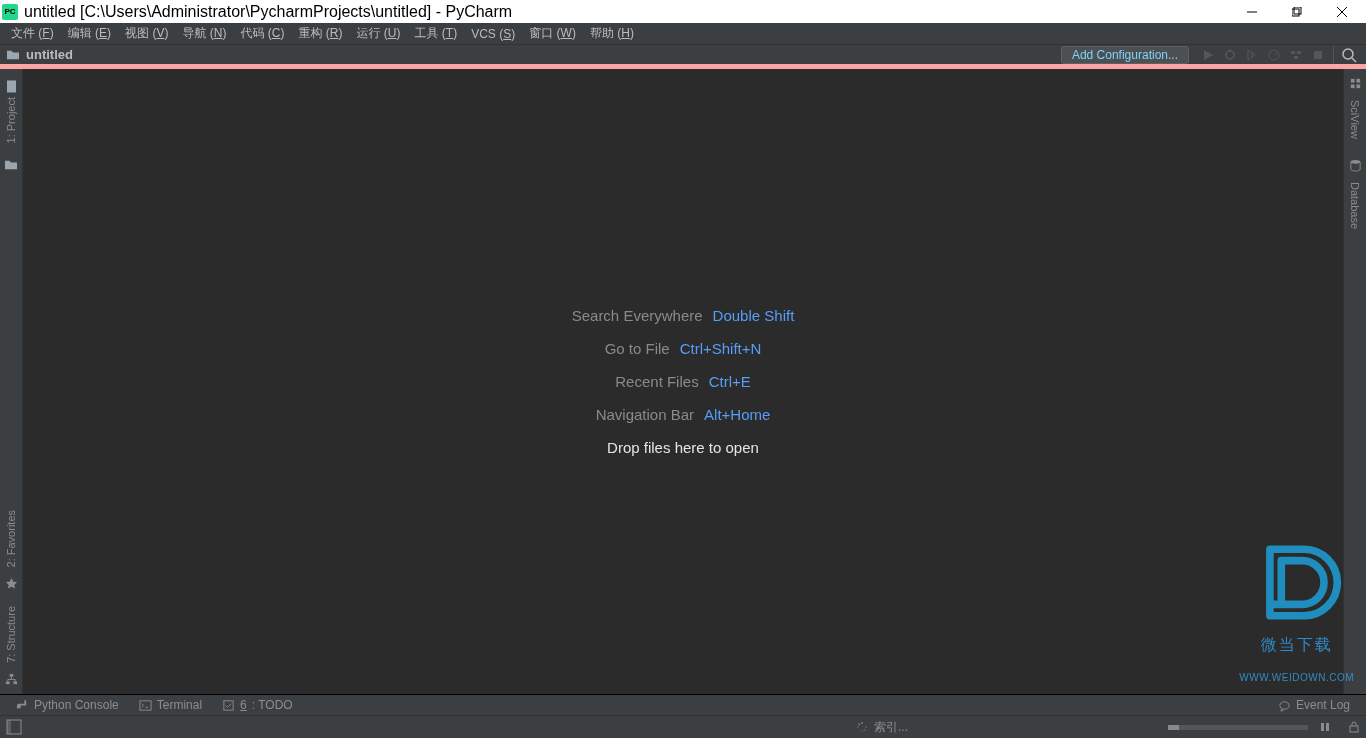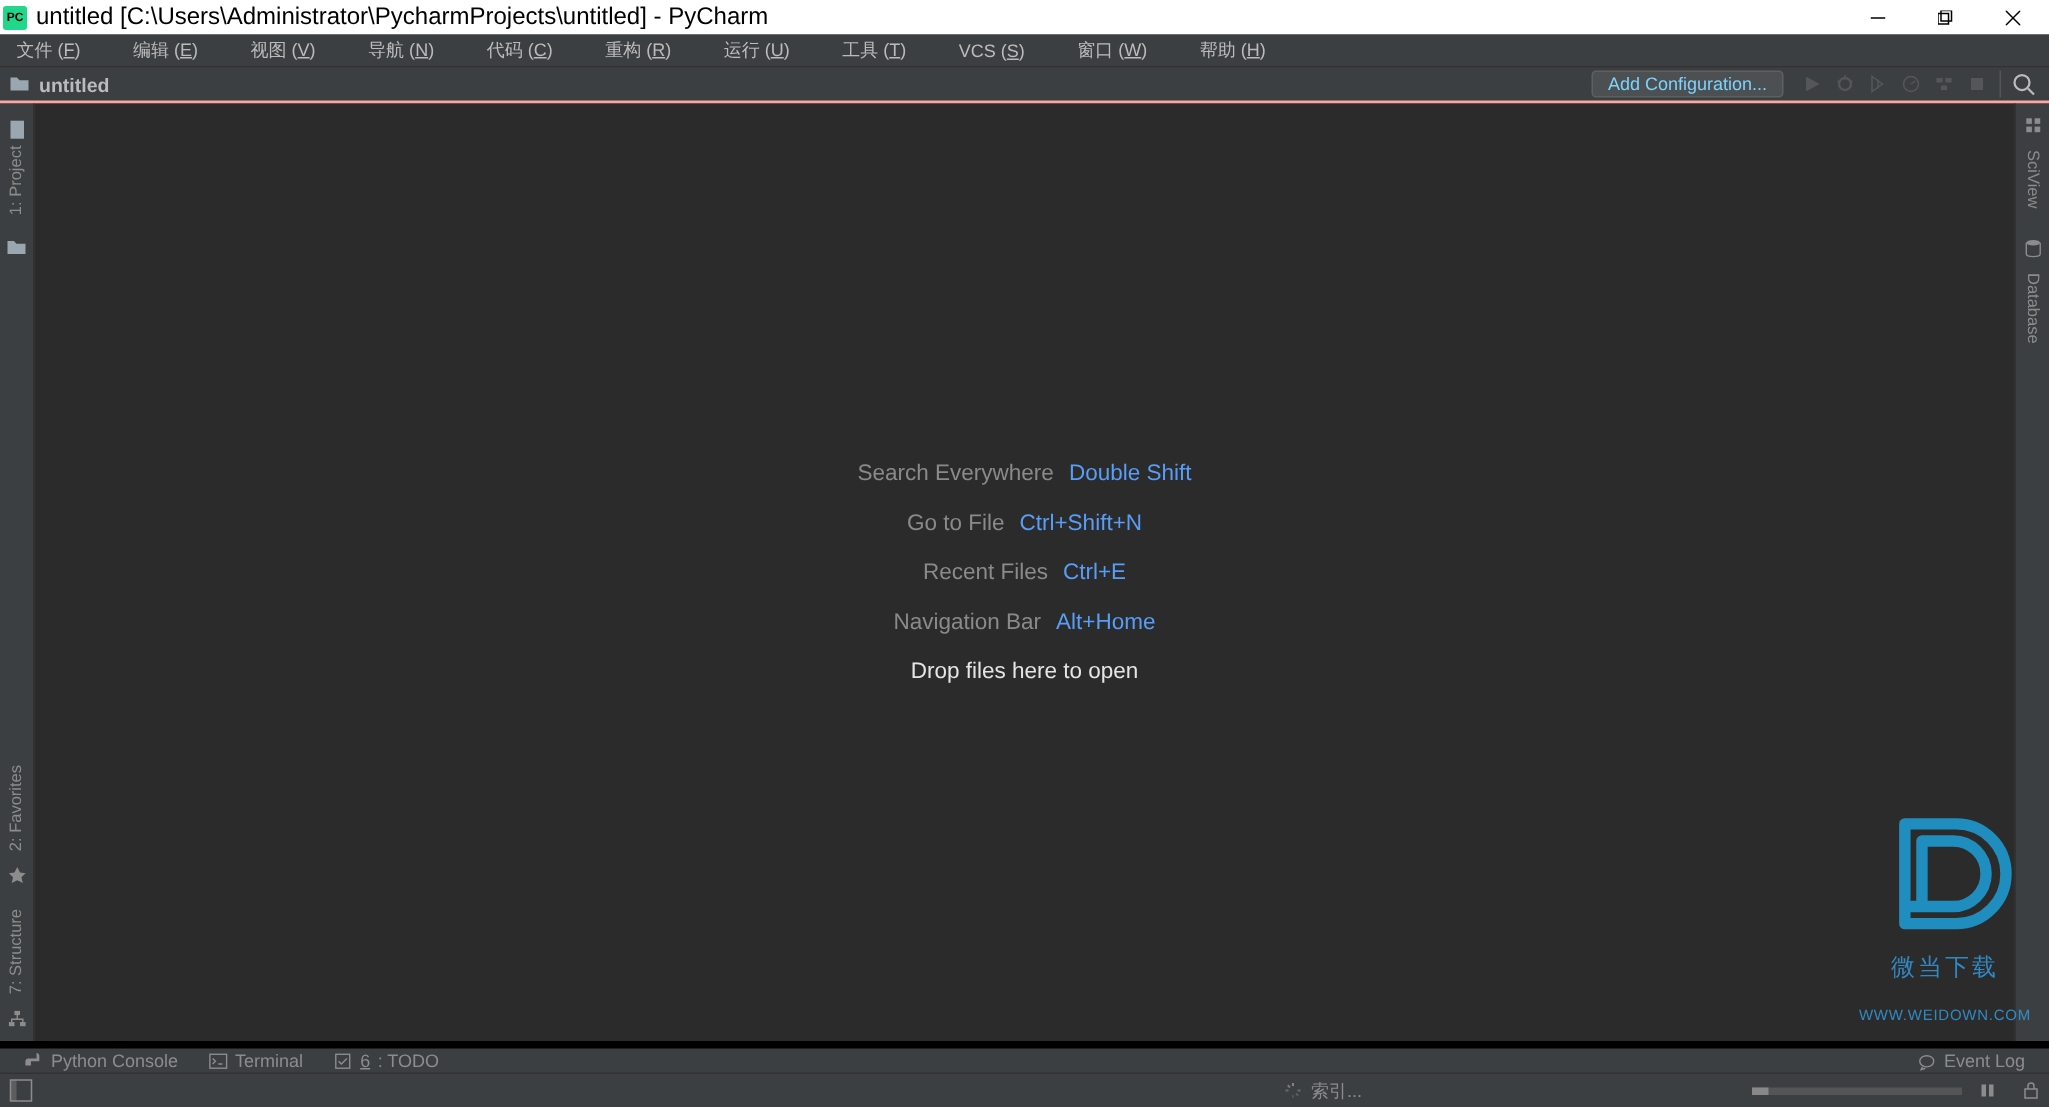--- a/index.html
+++ b/index.html
@@ -7,26 +7,26 @@
 
 
 .title-bar { height: 23px; background: #ffffff; display: flex; align-items: center; padding: 0 2px; color: #000; }
 .title-bar .app-icon { width: 16px; height: 16px; background: #21d789; border-radius: 2px; display: flex; align-items: center; justify-content: center; font-size: 8px; font-weight: bold; color: #000; margin-right: 6px; }
 .title-bar .title-text { flex: 1; font-size: 16px; }
 .title-bar .win-controls { display: flex; gap: 0; }
 .title-bar .win-btn { width: 45px; height: 23px; display: flex; align-items: center; justify-content: center; cursor: pointer; }
 .title-bar .win-btn svg { width: 10px; height: 10px; }
 
 
-.menu-bar { height: 22px; background: #3c3f41; display: flex; align-items: center; padding: 0 4px; border-bottom: 1px solid #323232; gap: 21px; }
+.menu-bar { height: 22px; background: #3c3f41; display: flex; align-items: center; padding: 0 4px; border-bottom: 1px solid #323232; }
 .menu-item { padding: 2px 7px; cursor: pointer; font-size: 12px; color: #bbbbbb; }
 .menu-item .mnemonic { text-decoration: underline; }
 
 
-.nav-bar { height: 24px; background: #3c3f41; display: flex; align-items: center; padding: 0 6px; border-bottom: 2px solid #fca5a5; }
+.nav-bar { height: 24px; background: #3c3f41; display: flex; align-items: center; padding: 0 6px; border-bottom: 5px solid #fca5a5; }
 .nav-bar .folder-icon { width: 14px; height: 12px; margin-right: 6px; }
 .nav-bar .proj-name { font-weight: bold; color: #bbbbbb; font-size: 13px; }
 .nav-bar .spacer { flex: 1; }
 .nav-bar .config-btn { background: #4c5052; border: 1px solid #5e6060; color: #7dd3fc; padding: 1px 10px; border-radius: 3px; font-size: 12px; cursor: pointer; margin-right: 8px; }
 .nav-bar .tb-icon { width: 22px; height: 22px; display: flex; align-items: center; justify-content: center; cursor: pointer; opacity: 0.5; }
 .nav-bar .tb-sep { width: 1px; height: 18px; background: #555; margin: 0 4px; }
 .nav-bar .search-icon { opacity: 1; }
 
 
 .main-layout { display: flex; height: calc(738px - 23px - 22px - 24px - 21px - 23px); }
@@ -42,21 +42,21 @@
 .right-stripe .stripe-btn { transform: none; writing-mode: vertical-rl; }
 
 
 .editor-area { flex: 1; background: #2b2b2b; display: flex; align-items: center; justify-content: center; position: relative; }
 .empty-state { text-align: center; }
 .empty-state .row { margin: 16px 0; font-size: 15px; color: #8a8a8a; }
 .empty-state .shortcut { color: #589df6; margin-left: 10px; }
 .empty-state .drop { color: #e5e5e5; }
 
 
-.bottom-stripe { height: 21px; background: #3c3f41; border-top: 5px solid #000000; display: flex; align-items: center; padding: 0 6px; }
+.bottom-stripe { height: 21px; background: #3c3f41; border-top: 1px solid #000000; display: flex; align-items: center; padding: 0 6px; }
 .bottom-btn { display: flex; align-items: center; gap: 5px; padding: 0 10px; cursor: pointer; font-size: 12px; color: #8c8c8c; }
 .bottom-btn .num { text-decoration: underline; }
 .bottom-stripe .spacer { flex: 1; }
 
 
 .status-bar { height: 23px; background: #3c3f41; border-top: 1px solid #323232; display: flex; align-items: center; padding: 0 6px; font-size: 12px; color: #8c8c8c; }
 .status-bar .sb-icon { width: 16px; height: 16px; cursor: pointer; margin-right: 8px; }
 .status-bar .spacer { flex: 1; }
 .status-bar .progress-text { margin-left: 6px; }
 .status-bar .progress-bar { width: 140px; height: 5px; background: #555; margin-left: 260px; position: relative; }

